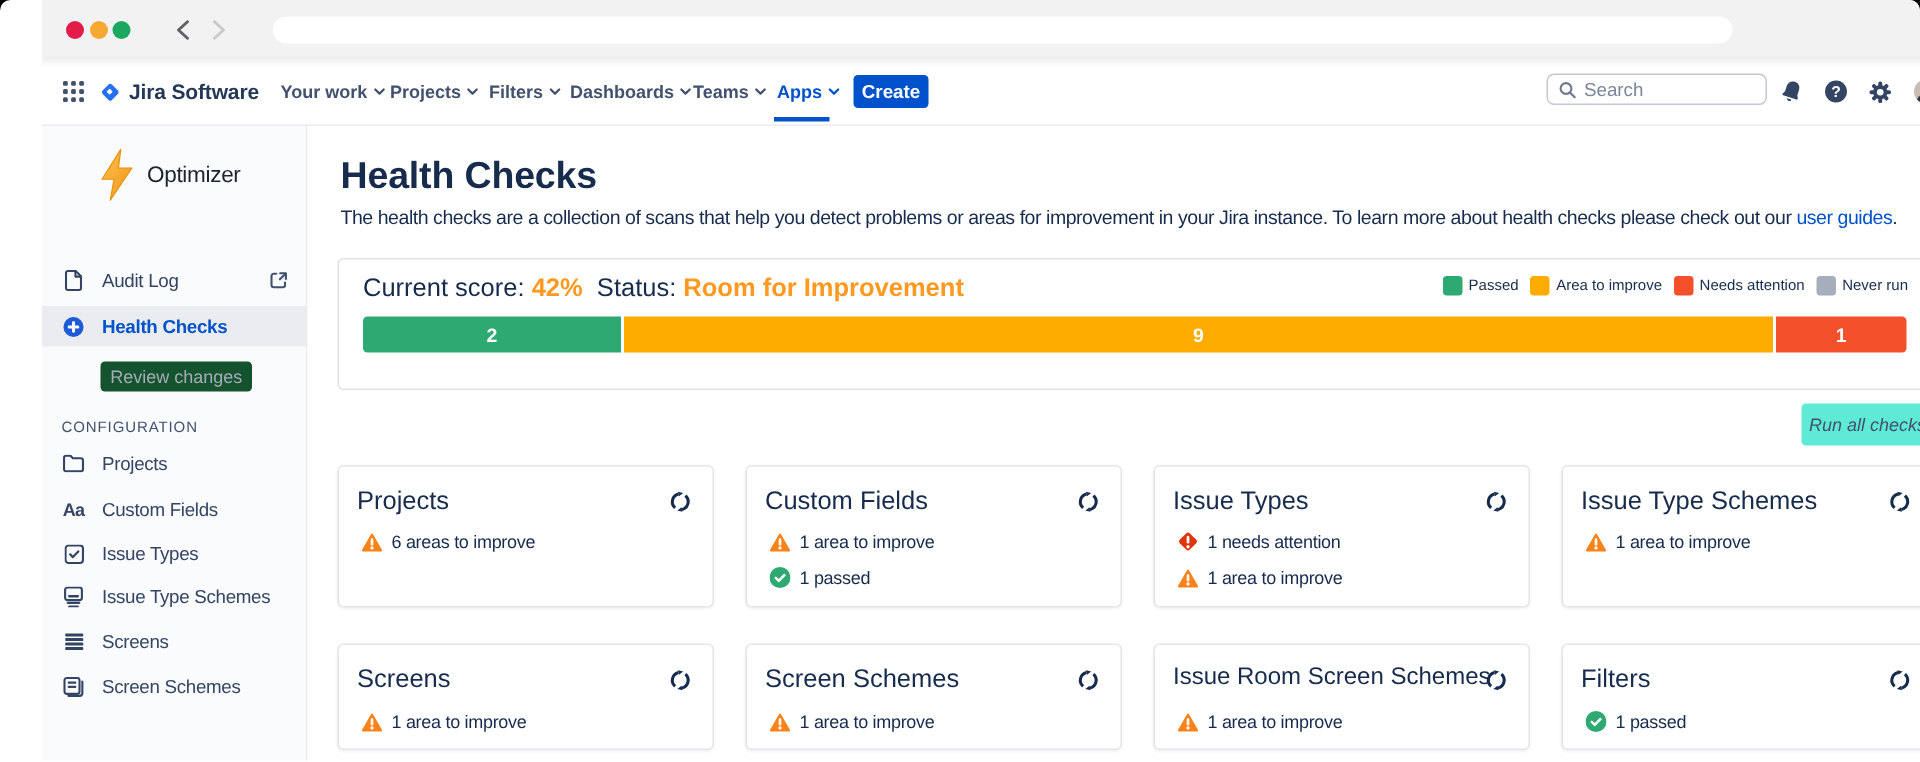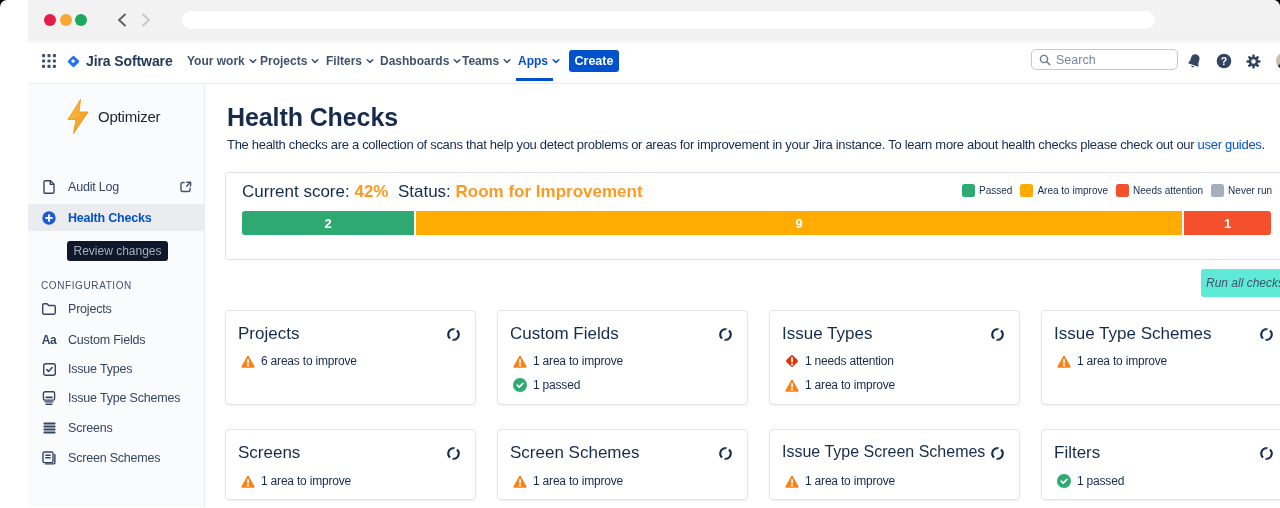--- a/index.html
+++ b/index.html
@@ -36,21 +36,21 @@
 .content { position:relative; flex:1; background:#fff; }
 
 
 .opt-logo { position:absolute; left:38px; top:15px; }
 .opt-name { position:absolute; left:70px; top:24px; font-size:15px; letter-spacing:-0.2px; color:#1d2330; }
 .sitem { position:absolute; left:0; width:177px; height:28px; display:flex; align-items:center; }
 .sitem .sicon { position:absolute; left:14px; width:14px; height:14px; display:flex; align-items:center; justify-content:center; }
 .sitem .slabel { position:absolute; left:40px; font-size:12.5px; letter-spacing:-0.2px; color:#344563; white-space:nowrap; }
 .sitem.sel { background:#ebecf0; }
 .sitem.sel .slabel { color:#0052cc; font-weight:600; }
-.reviewbtn { position:absolute; left:39px; top:157px; width:101px; height:20px; background:#0f172a; border-radius:3px; color:#a5adba; font-size:12px; font-weight:400; white-space:nowrap; display:flex; align-items:center; justify-content:center; }
+.reviewbtn { position:absolute; left:39px; top:157px; width:101px; height:20px; background:#14532d; border-radius:3px; color:#a5adba; font-size:12px; font-weight:400; white-space:nowrap; display:flex; align-items:center; justify-content:center; }
 .confhead { position:absolute; left:13px; top:196px; font-size:10px; font-weight:400; letter-spacing:0.6px; color:#42526e; }
 
 
 .h1 { position:absolute; left:22px; top:19px; font-size:25px; font-weight:700; color:#172b4d; letter-spacing:-0.1px; }
 .desc { position:absolute; left:22px; top:53px; font-size:13px; letter-spacing:-0.3px; color:#172b4d; white-space:nowrap; }
 .desc a { color:#0052cc; text-decoration:none; }
 .scorepanel { position:absolute; left:20px; top:88px; width:1060px; height:88px; border:1px solid #dfe1e6; border-radius:4px; background:#fff; }
 .score-row { position:absolute; left:16px; top:9px; font-size:17px; color:#172b4d; }
 .score-row b { color:#ff991f; }
 .legend { position:absolute; right:12px; top:11px; display:flex; align-items:center; gap:8px; }
@@ -425,21 +425,21 @@
           <div class="sline" style="top:44px">
               <svg width="14" height="13" viewBox="0 0 14 13">
                 <path d="M7 1.5 L12.9 11.9 L1.1 11.9 Z" fill="#f9821a" stroke="#f9821a" stroke-width="1.6" stroke-linejoin="round"></path>
                 <rect x="6.1" y="3.9" width="1.8" height="4.8" rx="0.9" fill="#fff"></rect>
                 <circle cx="7" cy="10.3" r="1.1" fill="#fff"></circle>
               </svg>
               <span>1 area to improve</span>
             </div>
         </div>
         <div class="card" style="left:544px;top:119px;width:251px;height:71px">
-          <div class="ctitle" style="font-size:16px">Issue Type Screen Schemes</div>
+          <div class="ctitle" style="font-size:16px">Issue Room Screen Schemes</div>
           <svg class="refresh" width="15" height="15" viewBox="0 0 14 14">
               <g>
                 <path d="M5.9 2.2 A 5 5 0 0 0 3.79 10.83" stroke="#172b4d" stroke-width="1.9" fill="none"></path>
                 <path d="M8.82 1.52 L6.21 3.56 L5.59 0.84 Z" fill="#172b4d"></path>
               </g>
               <g transform="rotate(180 7 7)">
                 <path d="M5.9 2.2 A 5 5 0 0 0 3.79 10.83" stroke="#172b4d" stroke-width="1.9" fill="none"></path>
                 <path d="M8.82 1.52 L6.21 3.56 L5.59 0.84 Z" fill="#172b4d"></path>
               </g>
             </svg>

